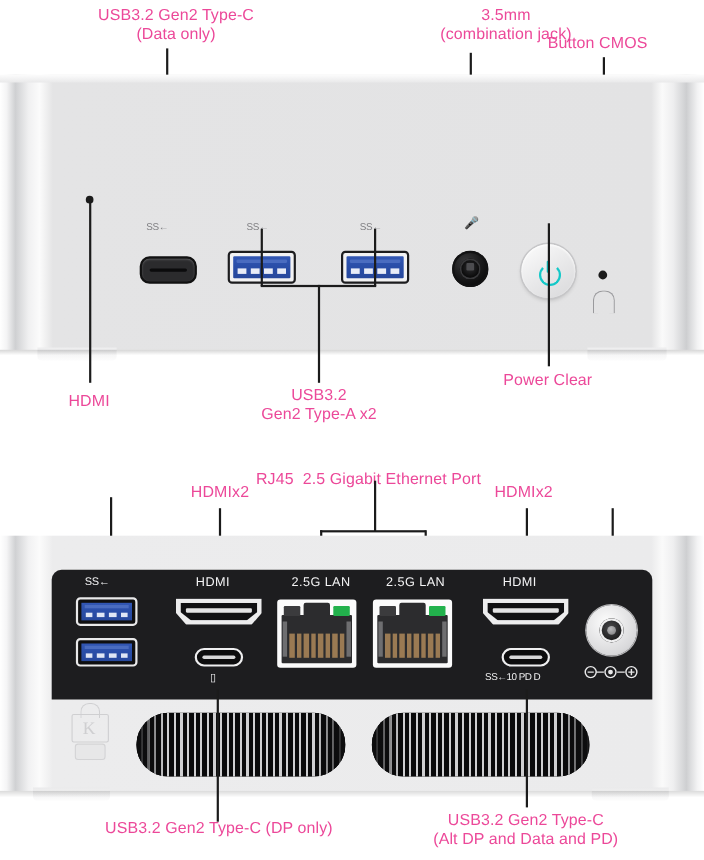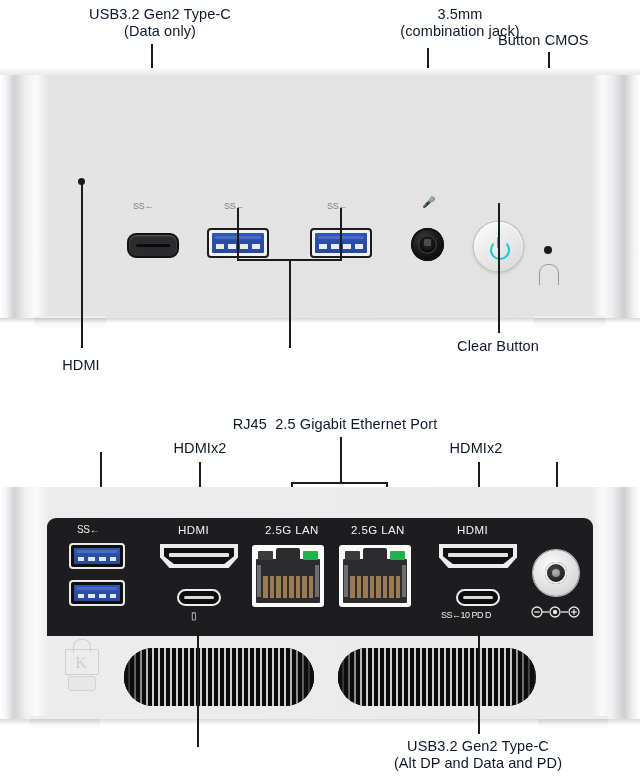--- a/index.html
+++ b/index.html
@@ -11,21 +11,21 @@
     overflow:hidden;
     position:relative;
   }
   .stage{position:absolute;inset:0;}
 
   
   .label{
     position:absolute;
     font-size:14.5px;
     line-height:17px;
-    color:#0f172a;
+    color:#ec4899;
     white-space:pre;
     text-align:center;
     letter-spacing:.1px;
   }
 
   
   .vline{position:absolute;width:1.6px;background:#1b1b1b;}
   .hline{position:absolute;height:1.6px;background:#1b1b1b;}
   .dot{position:absolute;border-radius:50%;background:#1b1b1b;}
 
@@ -379,30 +379,32 @@
       </div>
   </div>
 
   <div class="vline" style="left:81px;top:181px;height:167px;"></div>
   <div class="label" style="left:31px;top:357px;width:100px;">HDMI</div>
 
   <div class="vline" style="left:237px;top:208px;height:52px;"></div>
   <div class="vline" style="left:340px;top:208px;height:52px;"></div>
   <div class="hline" style="left:237px;top:259px;width:105px;"></div>
   <div class="vline" style="left:289px;top:259px;height:89px;"></div>
+  <div class="label" style="left:209px;top:352px;width:162px;">USB3.2
+Gen2 Type-A x2</div>
 
   <div class="vline" style="left:498px;top:203px;height:130px;"></div>
-  <div class="label" style="left:433px;top:338px;width:130px;">Clear Button</div>
+  <div class="label" style="left:433px;top:338px;width:130px;">Power Clear</div>
 
   <div class="vline" style="left:100px;top:452px;height:114px;"></div>
 
   <div class="label" style="left:155px;top:440px;width:90px;">HDMIx2</div>
   <div class="vline" style="left:199px;top:462px;height:102px;"></div>
 
-  <div class="label" style="left:215px;top:416px;width:240px;">RJ45  2.5 Gigabit Ethernet Port</div>
+  <div class="label" style="left:215px;top:428px;width:240px;">RJ45  2.5 Gigabit Ethernet Port</div>
   <div class="vline" style="left:340px;top:437px;height:46px;"></div>
   <div class="hline" style="left:291px;top:482px;width:96px;"></div>
   <div class="vline" style="left:291px;top:482px;height:84px;"></div>
   <div class="vline" style="left:386px;top:482px;height:84px;"></div>
 
   <div class="label" style="left:408px;top:440px;width:136px;">HDMIx2</div>
   <div class="vline" style="left:478px;top:462px;height:102px;"></div>
 
   <div class="vline" style="left:556px;top:462px;height:94px;"></div>
 
@@ -525,18 +527,19 @@
         <div class="fadeR"></div>
     </div>
     <div class="vent" style="left:338px;top:161px;width:198px;">
       <div class="slats"></div>
         <div class="fadeL"></div>
         <div class="fadeR"></div>
     </div>
   </div>
 
   <div class="vline" style="left:197px;top:627px;height:120px;"></div>
+  <div class="label" style="left:84px;top:745px;width:230px;">USB3.2 Gen2 Type-C (DP only)</div>
 
   <div class="vline" style="left:478px;top:627px;height:107px;"></div>
   <div class="label" style="left:378px;top:738px;width:200px;">USB3.2 Gen2 Type-C
 (Alt DP and Data and PD)</div>
 
 </div>
 
 </body></html>

